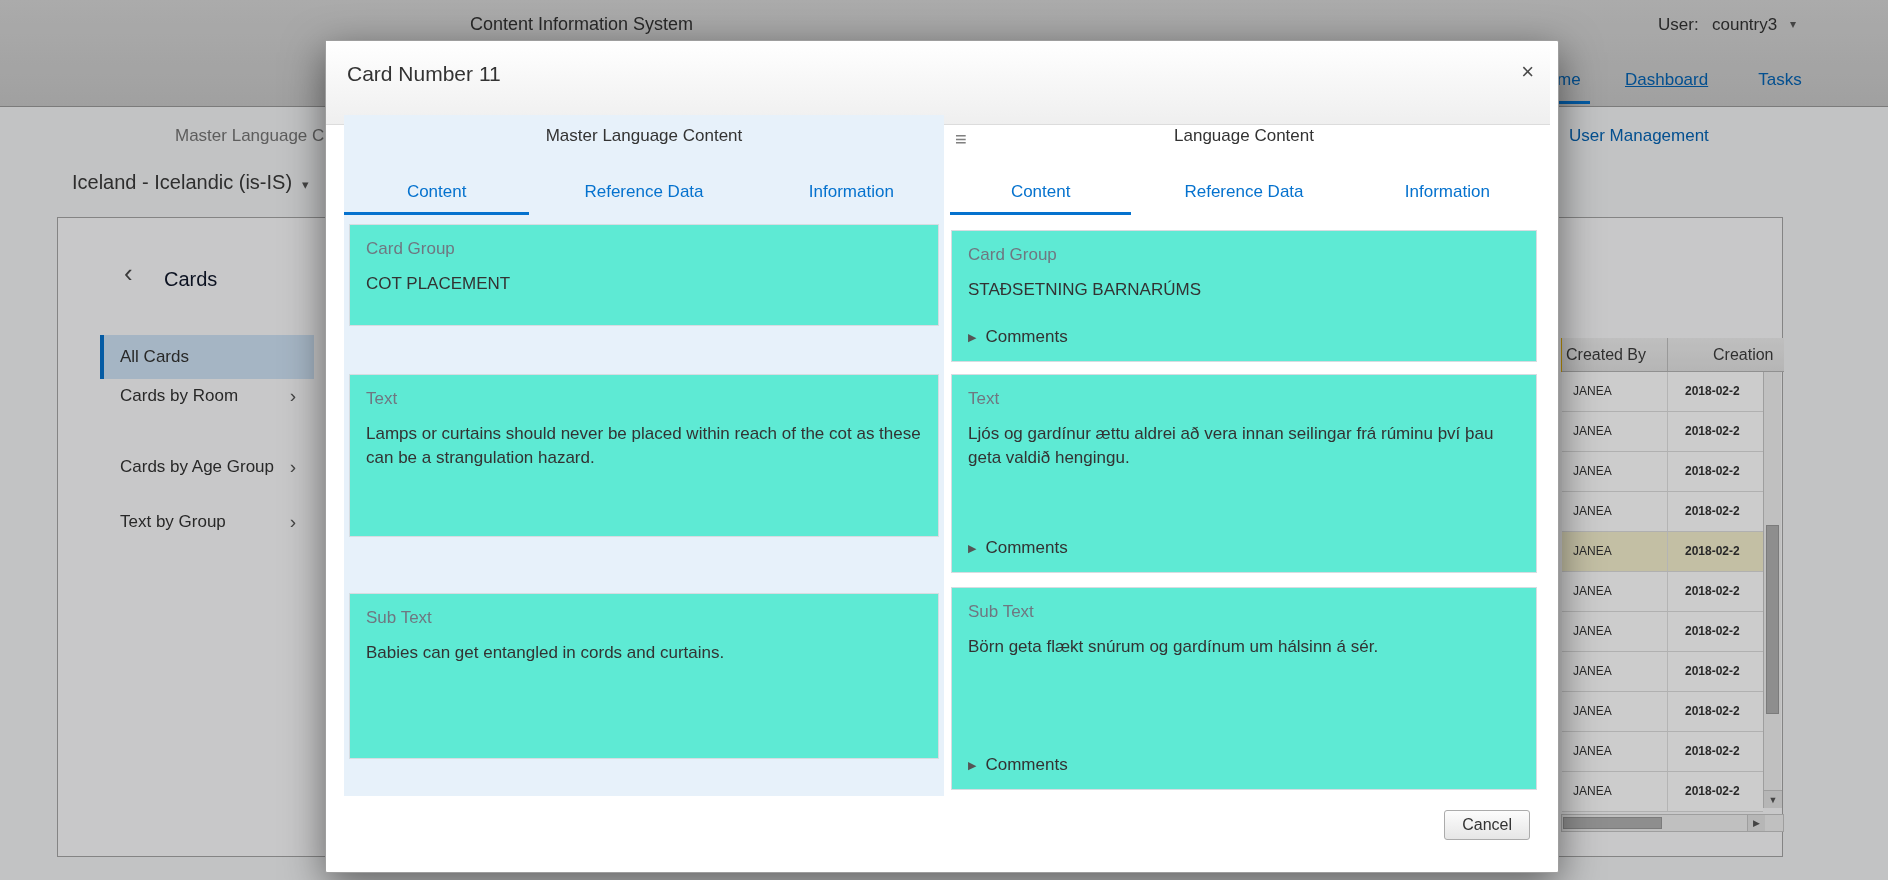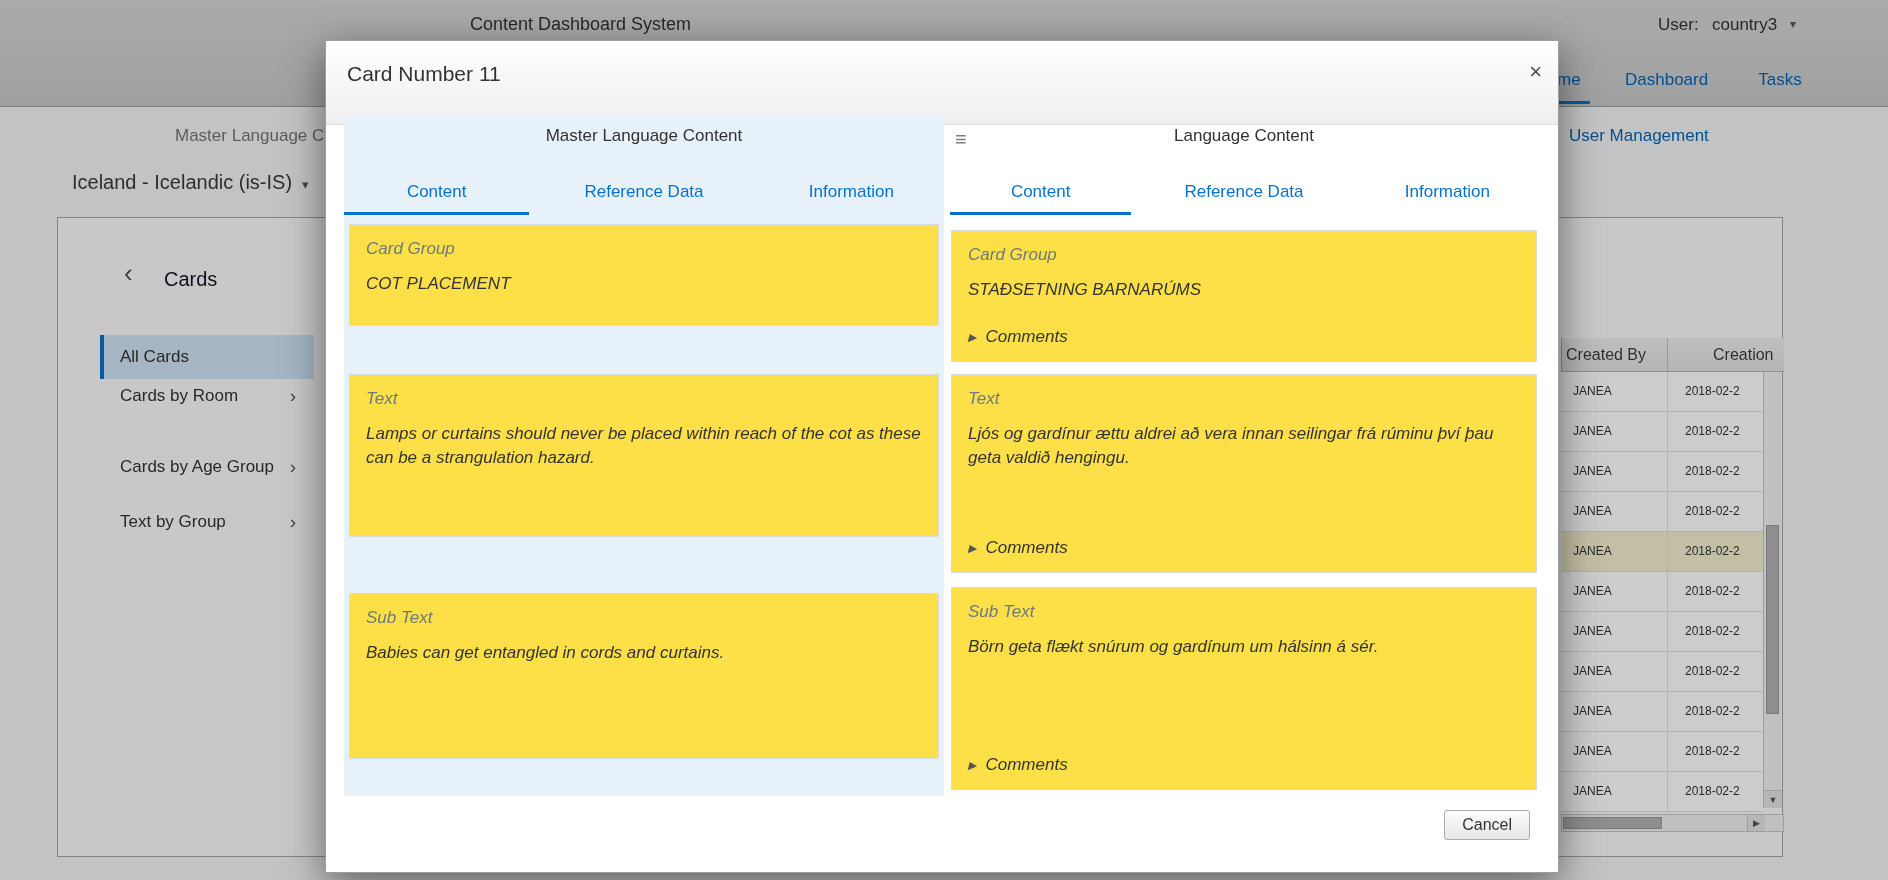--- a/index.html
+++ b/index.html
@@ -11,21 +11,21 @@
   .bg-header { position:absolute; top:0; left:0; width:1888px; height:107px;
     background:linear-gradient(#d6d6d6,#c9c9c9); border-bottom:1px solid #9a9a9a; }
   .app-title { position:absolute; left:470px; top:14px; font-size:18px; color:#333; }
   .user-label { position:absolute; left:1658px; top:15px; font-size:17px; color:#333; }
   .user-name { position:absolute; left:1712px; top:15px; font-size:17px; color:#333; cursor:pointer; }
   .user-caret { position:absolute; left:1790px; top:17px; font-size:12px; color:#555; }
   .nav-tab { position:absolute; top:60px; height:44px; line-height:40px; font-size:17px;
     color:#0564b4; text-align:center; cursor:pointer; border-bottom:3px solid transparent; padding:0 4px; }
   .nav-tab.active { border-bottom-color:#0572ce; }
   .nav-home { left:1526px; width:64px; }
-  .nav-dash { left:1621px; width:88px; }
+  .nav-dash { left:1621px; width:88px;text-decoration:underline; }
   .nav-tasks { left:1752px; width:56px; }
 
   .breadcrumb { position:absolute; left:175px; top:126px; font-size:17px; color:#757575; white-space:nowrap; }
   .user-mgmt { position:absolute; left:1569px; top:126px; font-size:17px; color:#0564b4; cursor:pointer; }
   .page-heading { position:absolute; left:72px; top:171px; font-size:20px; color:#3a3a3a; }
   .heading-caret { font-size:13px; color:#555; margin-left:10px; }
 
   .content-panel { position:absolute; left:57px; top:217px; width:1726px; height:640px;
     background:#fbfbfc; border:1px solid #a6a6a6; }
 
@@ -40,54 +40,54 @@
   .bg-table { position:absolute; left:1503px; top:120px; width:223px; border-left:1px solid #eab308; }
   .tbl-header { display:flex; height:34px; background:linear-gradient(#efefef,#e3e3e3);
     border-bottom:1px solid #b5b5b5; font-size:16px; color:#3d3d3d; line-height:33px; }
   .hc1 { width:106px; padding-left:4px; border-right:1px solid #c0c0c0; overflow:hidden; white-space:nowrap; }
   .hc2 { flex:1; padding-left:45px; overflow:hidden; white-space:nowrap; }
   .tbl-body { position:absolute; left:0; top:34px; width:201px; }
   .trow { display:flex; height:40px; line-height:39px; font-size:12px; color:#333;
     border-bottom:1px solid #dcdcdc; background:#fff; cursor:pointer; }
   .trow.highlighted { background:#f4efcd; }
   .tc1 { width:106px; padding-left:11px; border-right:1px solid #e2e2e2; overflow:hidden; white-space:nowrap; }
-  .tc2 { flex:1; padding-left:17px; overflow:hidden; white-space:nowrap; }
+  .tc2 { flex:1; padding-left:17px; overflow:hidden; white-space:nowrap;font-weight:bold; }
   .vscroll { position:absolute; left:201px; top:34px; width:18px; height:436px;
     background:#f0f0f0; border-left:1px solid #c6c6c6; }
   .vthumb { position:absolute; left:2px; top:153px; width:13px; height:189px;
     background:#b2b2b2; border:1px solid #9a9a9a; cursor:grab; }
   .vbtn { position:absolute; left:0; bottom:0; width:18px; height:18px; background:#e4e4e4;
     border-top:1px solid #c6c6c6; text-align:center; font-size:9px; line-height:18px; color:#555; cursor:pointer; }
   .hscroll { position:absolute; left:1503px; top:596px; width:223px; height:18px;
     background:#f0f0f0; border:1px solid #c6c6c6; }
   .hthumb { position:absolute; left:1px; top:2px; width:99px; height:12px;
     background:#b2b2b2; border:1px solid #9a9a9a; cursor:grab; }
   .hbtn { position:absolute; right:18px; top:0; width:18px; height:16px; background:#e4e4e4;
     border-left:1px solid #c6c6c6; text-align:center; font-size:9px; line-height:16px; color:#555; cursor:pointer; }
 
   
   .overlay { position:absolute; inset:0; background:rgba(0,0,0,0.20); z-index:10; }
   .modal { position:absolute; left:325px; top:40px; width:1234px; height:833px; z-index:20;
     background:#fff; border:1px solid #9e9e9e; border-radius:2px; box-shadow:0 12px 40px rgba(0,0,0,0.5); }
-  .modal-header { position:absolute; top:0; left:0; right:0; height:84px;
+  .modal-header { position:absolute; top:0; left:0; right:8px; height:84px;
     background:linear-gradient(#ffffff,#efefef); border-bottom:1px solid #dcdcdc; }
   .modal-title { position:absolute; left:21px; top:0; line-height:66px; font-size:21px; color:#333; }
   .modal-close { position:absolute; right:16px; top:20px; font-size:22px; color:#4b4b4b; cursor:pointer; line-height:1; }
 
   .panel { position:absolute; top:74px; height:681px; }
   .panel-master { left:18px; width:600px; background:#e7f1fa; }
   .panel-lang { left:624px; width:588px; background:transparent; }
   .panel-title { text-align:center; padding-top:11px; font-size:17px; color:#333; }
   .tabs { position:absolute; top:56px; left:0; right:0; height:44px; display:flex;gap:22px; }
   .tab { flex:1; text-align:center; line-height:41px; font-size:17px; color:#0572ce;
     cursor:pointer; border-bottom:3px solid transparent; }
   .tab.active { border-bottom-color:#0572ce; }
 
-  .fcard { position:absolute; background:#fde047; border:1px solid #d7dce1; padding:14px 16px;
-    display:flex; flex-direction:column; font-size:17px;font-style:italic; }
+  .fcard { position:absolute; background:#5eead4; border:1px solid #d7dce1; padding:14px 16px;
+    display:flex; flex-direction:column; font-size:17px; }
   .panel-master .fcard { left:5px; width:590px; }
   .panel-lang  .fcard { left:1px; width:586px; }
   .m-c1 { top:109px; height:102px; } .m-c2 { top:259px; height:163px; } .m-c3 { top:478px; height:166px; }
   .l-c1 { top:115px; height:132px; } .l-c2 { top:259px; height:199px; } .l-c3 { top:472px; height:203px; }
   .flabel { color:#6f7781; margin-bottom:13px; }
   .fvalue { color:#333; line-height:1.4; }
   .comments { margin-top:auto; display:flex; align-items:center; gap:9px; color:#333; cursor:pointer; }
   .tri { font-size:11px; color:#555; }
 
   .splitter { position:absolute; left:629px; top:88px; font-size:20px; color:#808080;
@@ -95,21 +95,21 @@
   .cancel-btn { position:absolute; right:28px; top:769px; height:30px; padding:0 17px;
     font-family:"Liberation Sans",sans-serif; font-size:16px; color:#333;
     background:linear-gradient(#fcfcfc,#e6e6e6); border:1px solid #ababab; border-radius:3px; cursor:pointer; }
 </style>
 </head>
 <body>
 
 <div id="screen">
 
   <div class="bg-header">
-    <div class="app-title">Content Dashboard System</div>
+    <div class="app-title">Content Information System</div>
     <div class="user-label">User:</div>
     <div class="user-name">country3</div>
     <div class="user-caret">▾</div>
     <div class="nav-tab nav-home active">Home</div>
     <div class="nav-tab nav-dash">Dashboard</div>
     <div class="nav-tab nav-tasks">Tasks</div>
   </div>
 
   <div class="breadcrumb">Master Language Content</div>
   <div class="user-mgmt">User Management</div>

